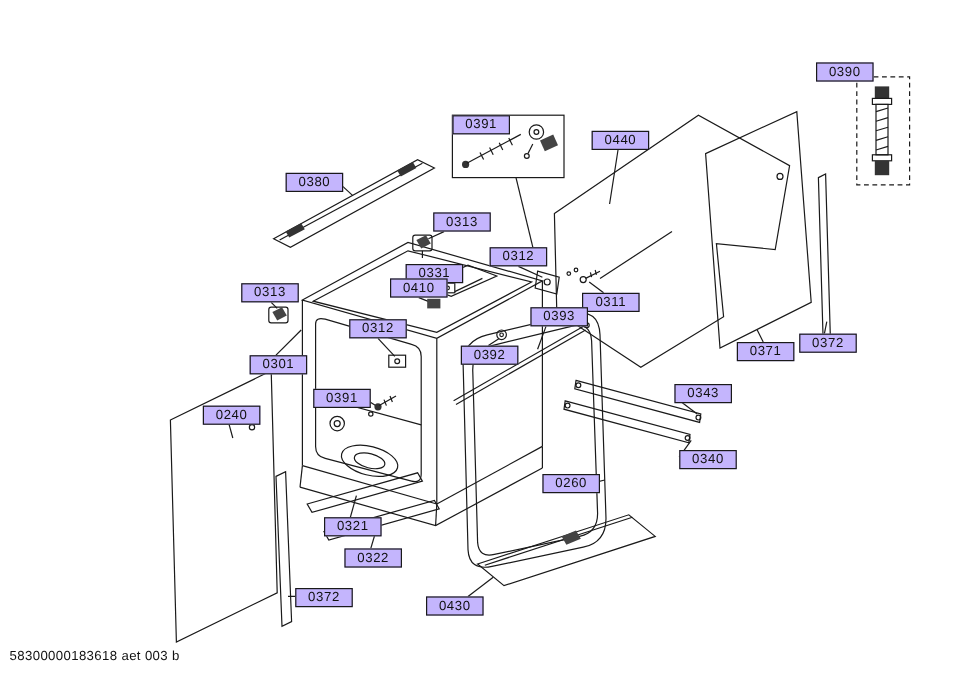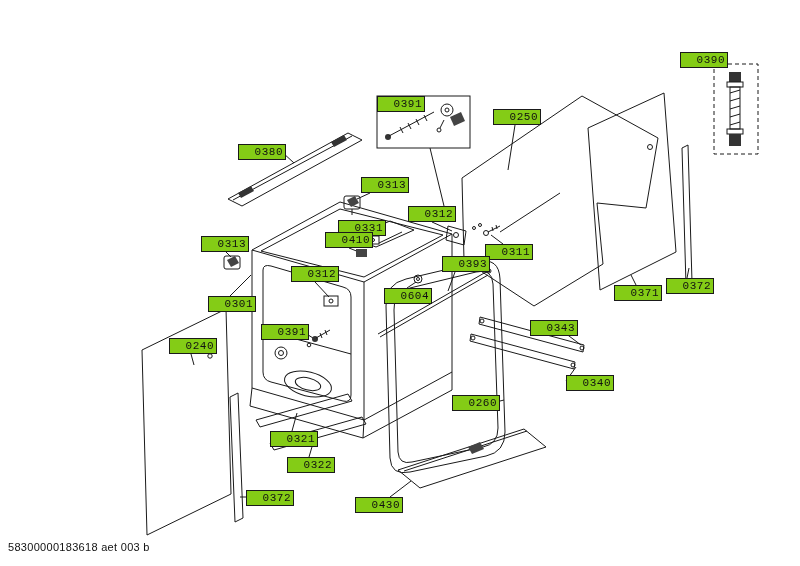--- a/index.html
+++ b/index.html
@@ -3,25 +3,24 @@
 <meta charset="utf-8">
 <style>
   html,body{margin:0;padding:0;background:#fff;}
   body{width:800px;height:566px;position:relative;overflow:hidden;
        font-family:"Liberation Sans",sans-serif;color:#111;}
   .stage{position:absolute;left:0;top:0;width:800px;height:566px;}
   svg{position:absolute;left:0;top:0;}
   .plabel{
     position:absolute;
     min-width:42px;height:14px;line-height:14px;
-    padding:0 2px;text-align:right;
+    padding:0 2px;text-align:center;
     font-size:11px;letter-spacing:0.5px;
-    border:1px solid #1a1a1a;background:#84cc16;color:#111;
+    border:1px solid #1a1a1a;background:#c4b5fd;color:#111;
     box-sizing:content-box;
-    font-family:Liberation Mono, monospace;
   }
   .footer{
     position:absolute;left:8px;top:541px;
     font-size:11px;color:#111;letter-spacing:0.3px;
   }
 </style>
 </head>
 <body>
 
 <div class="stage">
@@ -213,35 +212,35 @@
 
       <g>
         <polygon points="230,397 238,393 243,518 235,522"></polygon>
       </g>
 
     </g>
   </svg>
 
   <div class="plabel" style="left:680px;top:52px">0390</div>
   <div class="plabel" style="left:377px;top:96px">0391</div>
-  <div class="plabel" style="left:493px;top:109px">0250</div>
+  <div class="plabel" style="left:493px;top:109px">0440</div>
   <div class="plabel" style="left:238px;top:144px">0380</div>
   <div class="plabel" style="left:361px;top:177px">0313</div>
   <div class="plabel" style="left:408px;top:206px">0312</div>
   <div class="plabel" style="left:338px;top:220px">0331</div>
   <div class="plabel" style="left:325px;top:232px">0410</div>
   <div class="plabel" style="left:201px;top:236px">0313</div>
   <div class="plabel" style="left:485px;top:244px">0311</div>
   <div class="plabel" style="left:442px;top:256px">0393</div>
   <div class="plabel" style="left:291px;top:266px">0312</div>
   <div class="plabel" style="left:666px;top:278px">0372</div>
   <div class="plabel" style="left:614px;top:285px">0371</div>
-  <div class="plabel" style="left:384px;top:288px">0604</div>
+  <div class="plabel" style="left:384px;top:288px">0392</div>
   <div class="plabel" style="left:208px;top:296px">0301</div>
-  <div class="plabel" style="left:530px;top:320px">0343</div>
+  <div class="plabel" style="left:562px;top:320px">0343</div>
   <div class="plabel" style="left:261px;top:324px">0391</div>
   <div class="plabel" style="left:169px;top:338px">0240</div>
   <div class="plabel" style="left:566px;top:375px">0340</div>
   <div class="plabel" style="left:452px;top:395px">0260</div>
   <div class="plabel" style="left:270px;top:431px">0321</div>
   <div class="plabel" style="left:287px;top:457px">0322</div>
   <div class="plabel" style="left:246px;top:490px">0372</div>
   <div class="plabel" style="left:355px;top:497px">0430</div>
 
   <div class="footer">58300000183618 aet 003 b</div>

